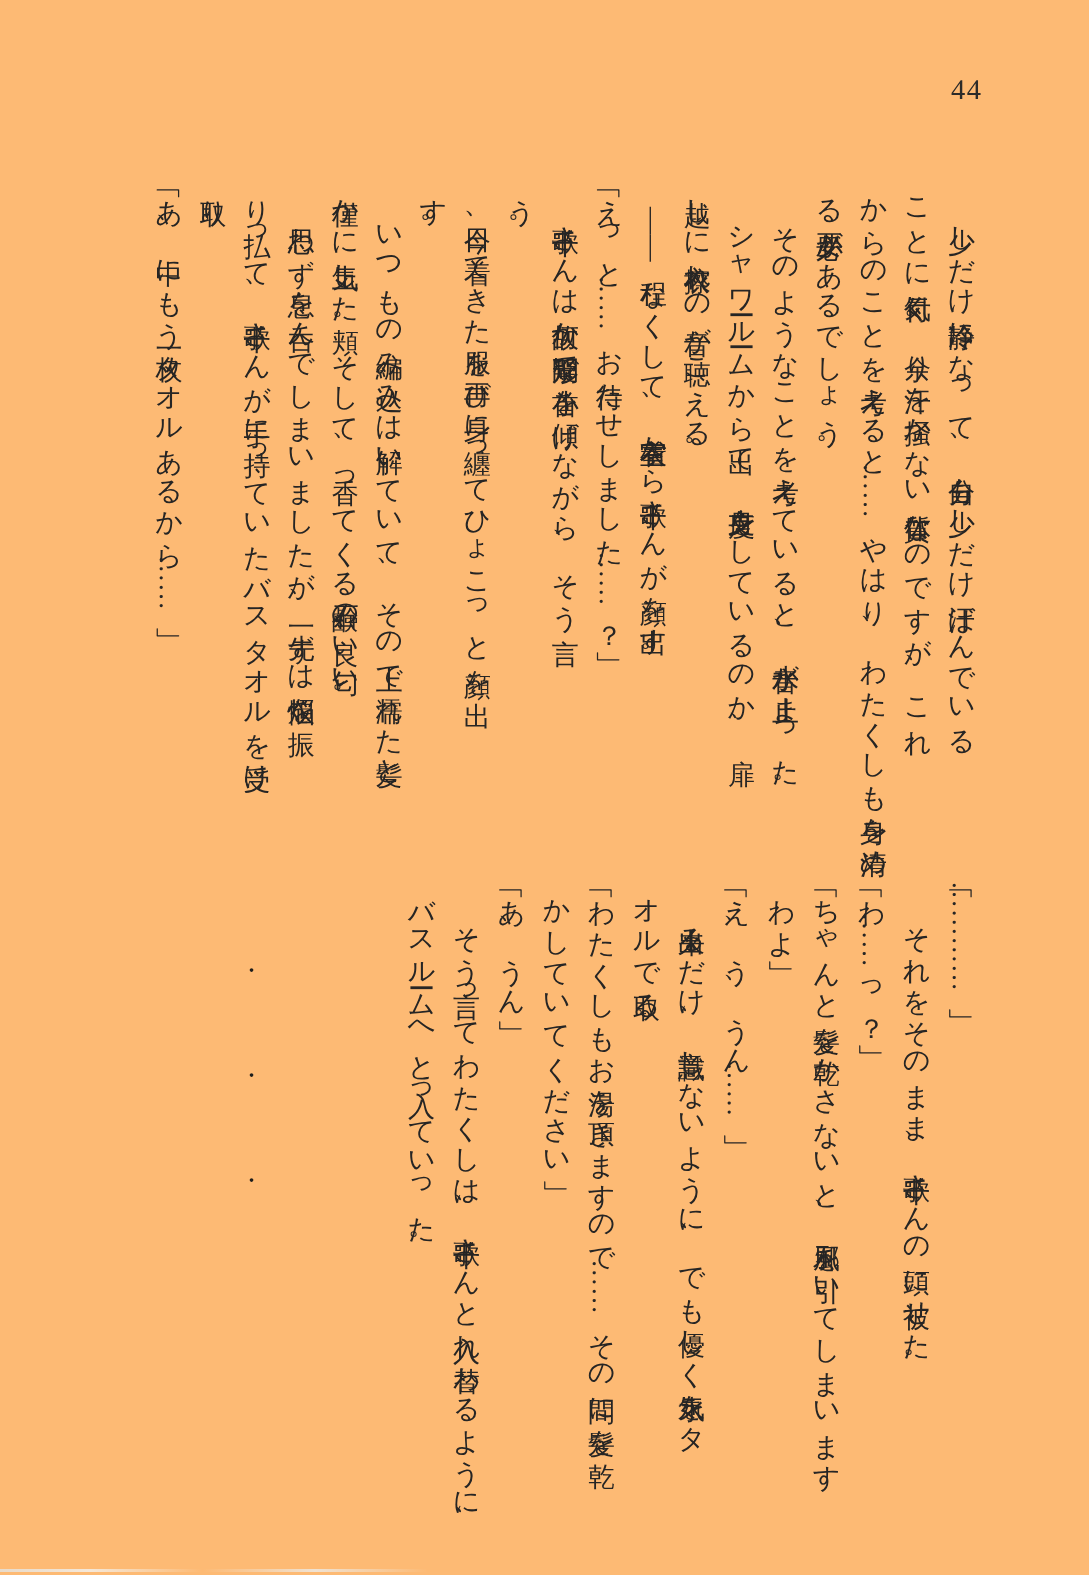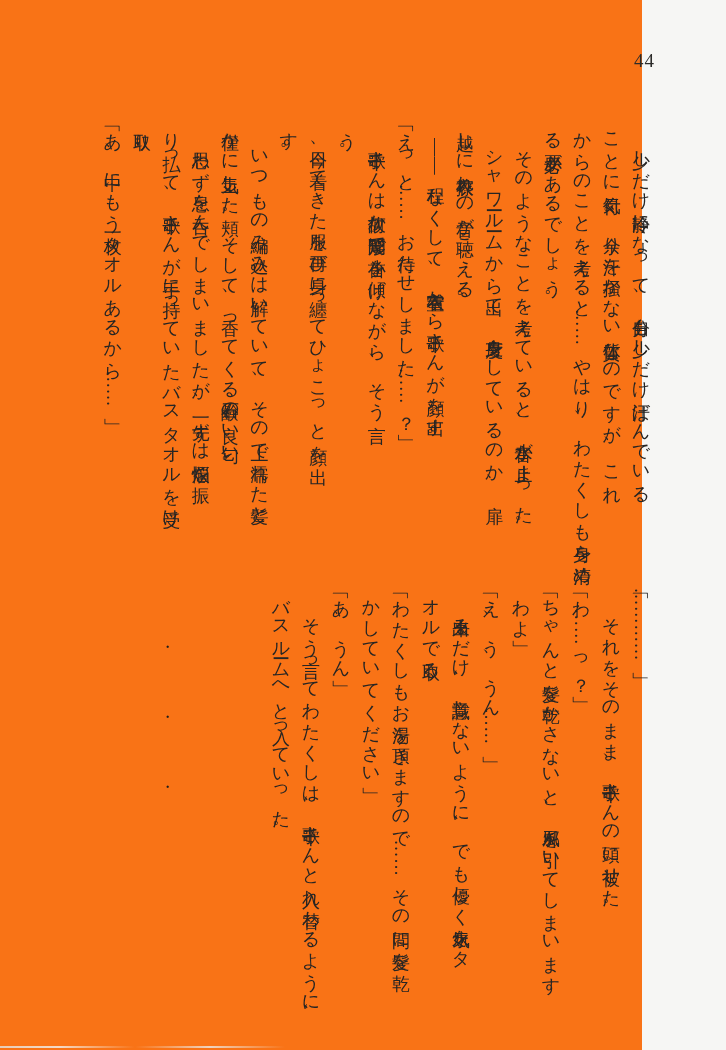--- a/index.html
+++ b/index.html
@@ -4,22 +4,22 @@
 <style>
   html,body{margin:0;padding:0;}
   body{
     width:726px;height:1050px;
     background:#f6f6f4;
     font-family:"Liberation Serif","DejaVu Serif",serif;
     overflow:hidden;
   }
   .page{
     position:relative;
-    width:642px;height:1050px;
-    background:#f97316;
+    width:726px;height:1050px;
+    background:#fdba74;
     color:#262524;
   }
   .page-number{
     position:absolute;
     left:634px;top:50px;
     font-size:19px;
     letter-spacing:1px;
     color:#2c2b29;
   }
   .vline{

